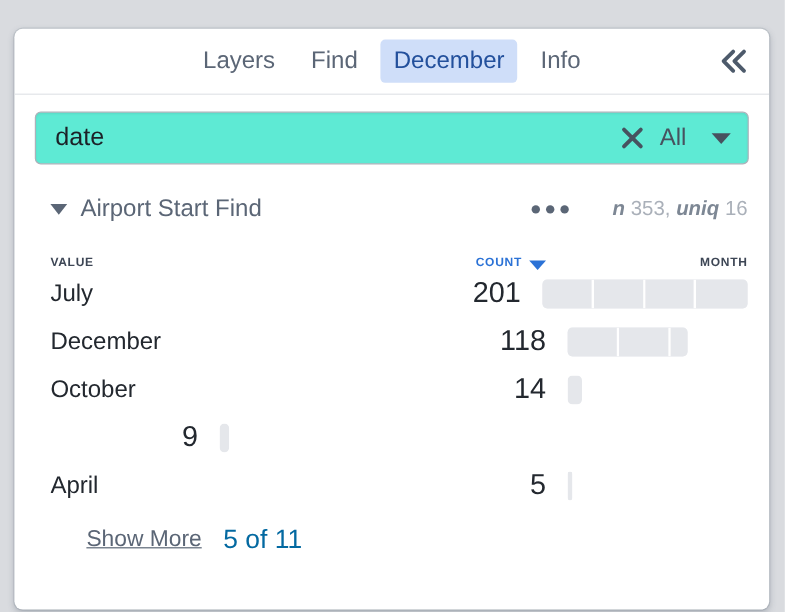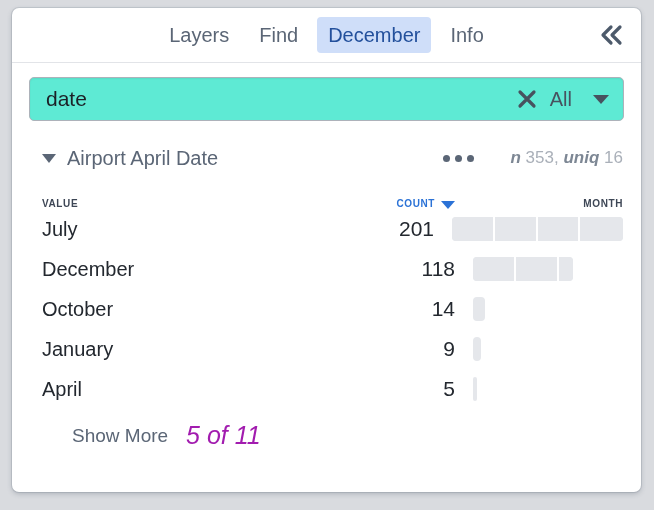--- a/index.html
+++ b/index.html
@@ -10,21 +10,21 @@
     width: 654px;
     height: 510px;
     background: #d9dbdf;
     font-family: "Liberation Sans", sans-serif;
     overflow: hidden;
   }
 
   #panel {
     position: absolute;
     left: 12px;
-    top: 8px;
+    top: 24px;
     width: 629px;
     height: 484px;
     background: #ffffff;
     border-radius: 7px;
     box-shadow: 0 2px 5px rgba(80,90,105,0.30), 0 0 0 1px rgba(150,158,170,0.30);
     box-sizing: border-box;
     overflow: hidden;
   }
 
   
@@ -206,21 +206,21 @@
   }
   .cell-value {
     width: 290px;
     font-size: 20px;
     color: #23282f;
     white-space: nowrap;
     overflow: hidden;
   }
   .cell-count {
     width: 123px;
-    font-size: 21px;
+    font-size: 24px;
     color: #23282f;
     text-align: right;
   }
   .cell-bar {
     flex: 1 1 auto;
     padding-left: 18px;
     height: 24px;
     display: flex;
     align-items: center;
   }
@@ -242,26 +242,26 @@
   
   #footer {
     display: flex;
     align-items: center;
     gap: 18px;
     padding: 12px 0 0 60px;
   }
   #show-more {
     font-size: 19px;
     color: #5b6676;
+    text-decoration: underline;
     cursor: pointer;
   }
   #page-count {
-    font-size: 25px;
-    color: #a21caf;
-    font-style: italic;
+    font-size: 22px;
+    color: #0369a1;
   }
 </style>
 </head>
 <body>
 
 <div id="panel">
 
   <div id="tabbar">
     <div class="tab">Layers</div>
     <div class="tab">Find</div>
@@ -286,21 +286,21 @@
       </div>
       <div id="filter-select">
         <span id="filter-label">All</span>
         <span class="tri-down"></span>
       </div>
     </div>
   </div>
 
   <div id="fieldheader">
     <span id="expand-tri"></span>
-    <span id="field-name">Airport April Date</span>
+    <span id="field-name">Airport Start Find</span>
     <span id="spacer"></span>
     <span id="more-menu">
       <i></i>
         <i></i>
         <i></i>
     </span>
     <span id="stats"><span class="lbl">n</span>&nbsp;<span>353</span><span>,</span>&nbsp;<span class="lbl">uniq</span>&nbsp;<span>16</span></span>
   </div>
 
   <div id="table">
@@ -339,21 +339,20 @@
         <div class="row">
           <div class="cell-value">October</div>
           <div class="cell-count">14</div>
           <div class="cell-bar">
             <div class="bar" style="width: 11.9104px;">
               <span class="seg" style="width: 11.9104px; flex: 0 0 11.9104px;"></span>
             </div>
           </div>
         </div>
         <div class="row">
-          <div class="cell-value">January</div>
           <div class="cell-count">9</div>
           <div class="cell-bar">
             <div class="bar" style="width: 7.65672px;">
               <span class="seg" style="width: 7.65672px; flex: 0 0 7.65672px;"></span>
             </div>
           </div>
         </div>
         <div class="row">
           <div class="cell-value">April</div>
           <div class="cell-count">5</div>

